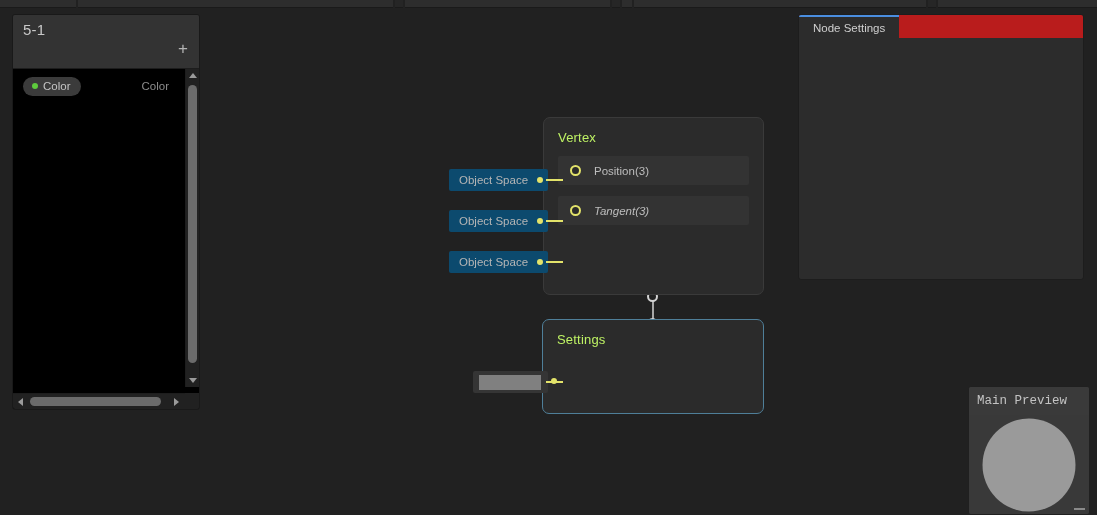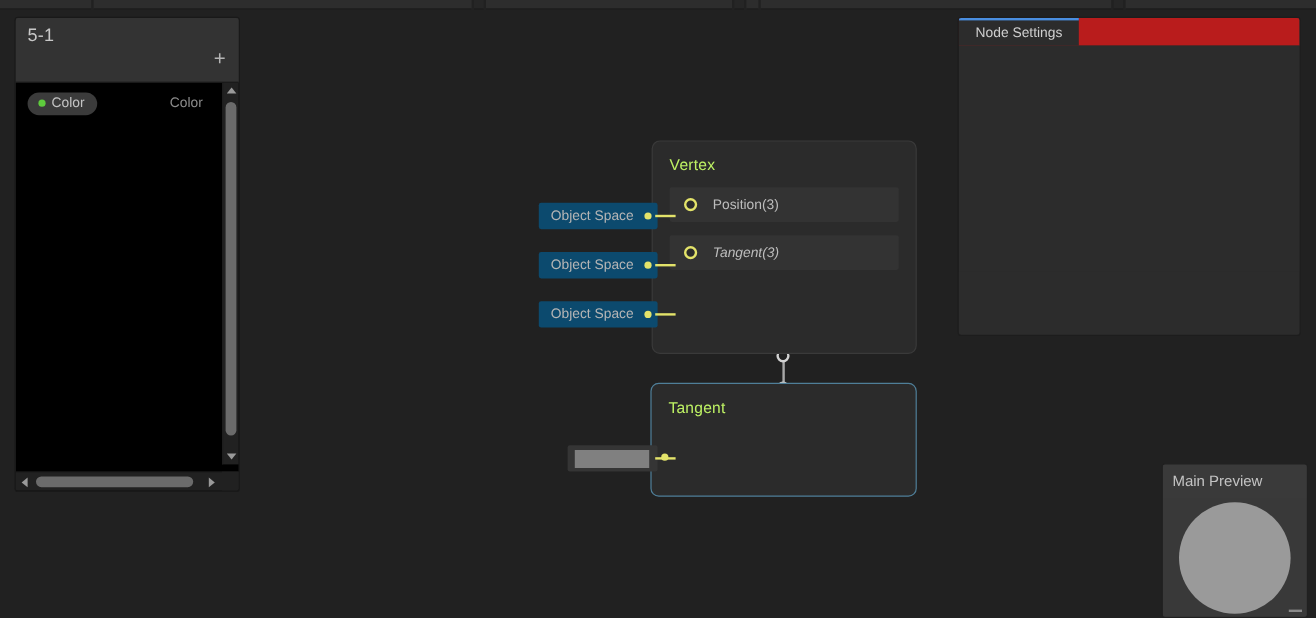--- a/index.html
+++ b/index.html
@@ -378,20 +378,21 @@
     box-sizing: border-box;
     overflow: hidden;
   }
   #mp-header {
     height: 28px;
     background: #3a3a3a;
     display: flex;
     align-items: center;
     padding-left: 8px;
     box-sizing: border-box;
+    font-family: Liberation Mono, monospace;
   }
   #mp-title {
     color: #c3c3c3;
     font-size: 12.5px;
     line-height: 15px;
   }
   #mp-body {
     position: relative;
     height: 99px;
     background: #393939;
@@ -498,21 +499,21 @@
   </div>
   <div class="wire-short" style="left:546px; top:210px; width:17px;"></div>
 
   <div class="ext-field" style="left:449px; top:241px; width:99px;">
     <span class="ext-label">Object Space</span>
     <span class="ext-dot"></span>
   </div>
   <div class="wire-short" style="left:546px; top:251px; width:17px;"></div>
 
   <div class="node selected" id="node-fragment" style="left:542px; top:309px; width:222px; height:95px;">
-    <div class="node-title">Tangent</div>
+    <div class="node-title">Settings</div>
 
   </div>
 
   <div class="swatch-field" style="left:473px; top:361px; width:75px;">
     <span class="swatch"></span>
   </div>
   <div class="wire-short" style="left:546px; top:371px; width:17px;"></div>
   <span class="ext-dot" style="position:absolute; left:551px; top:368px;"></span>
 
   <div id="graph-inspector">

